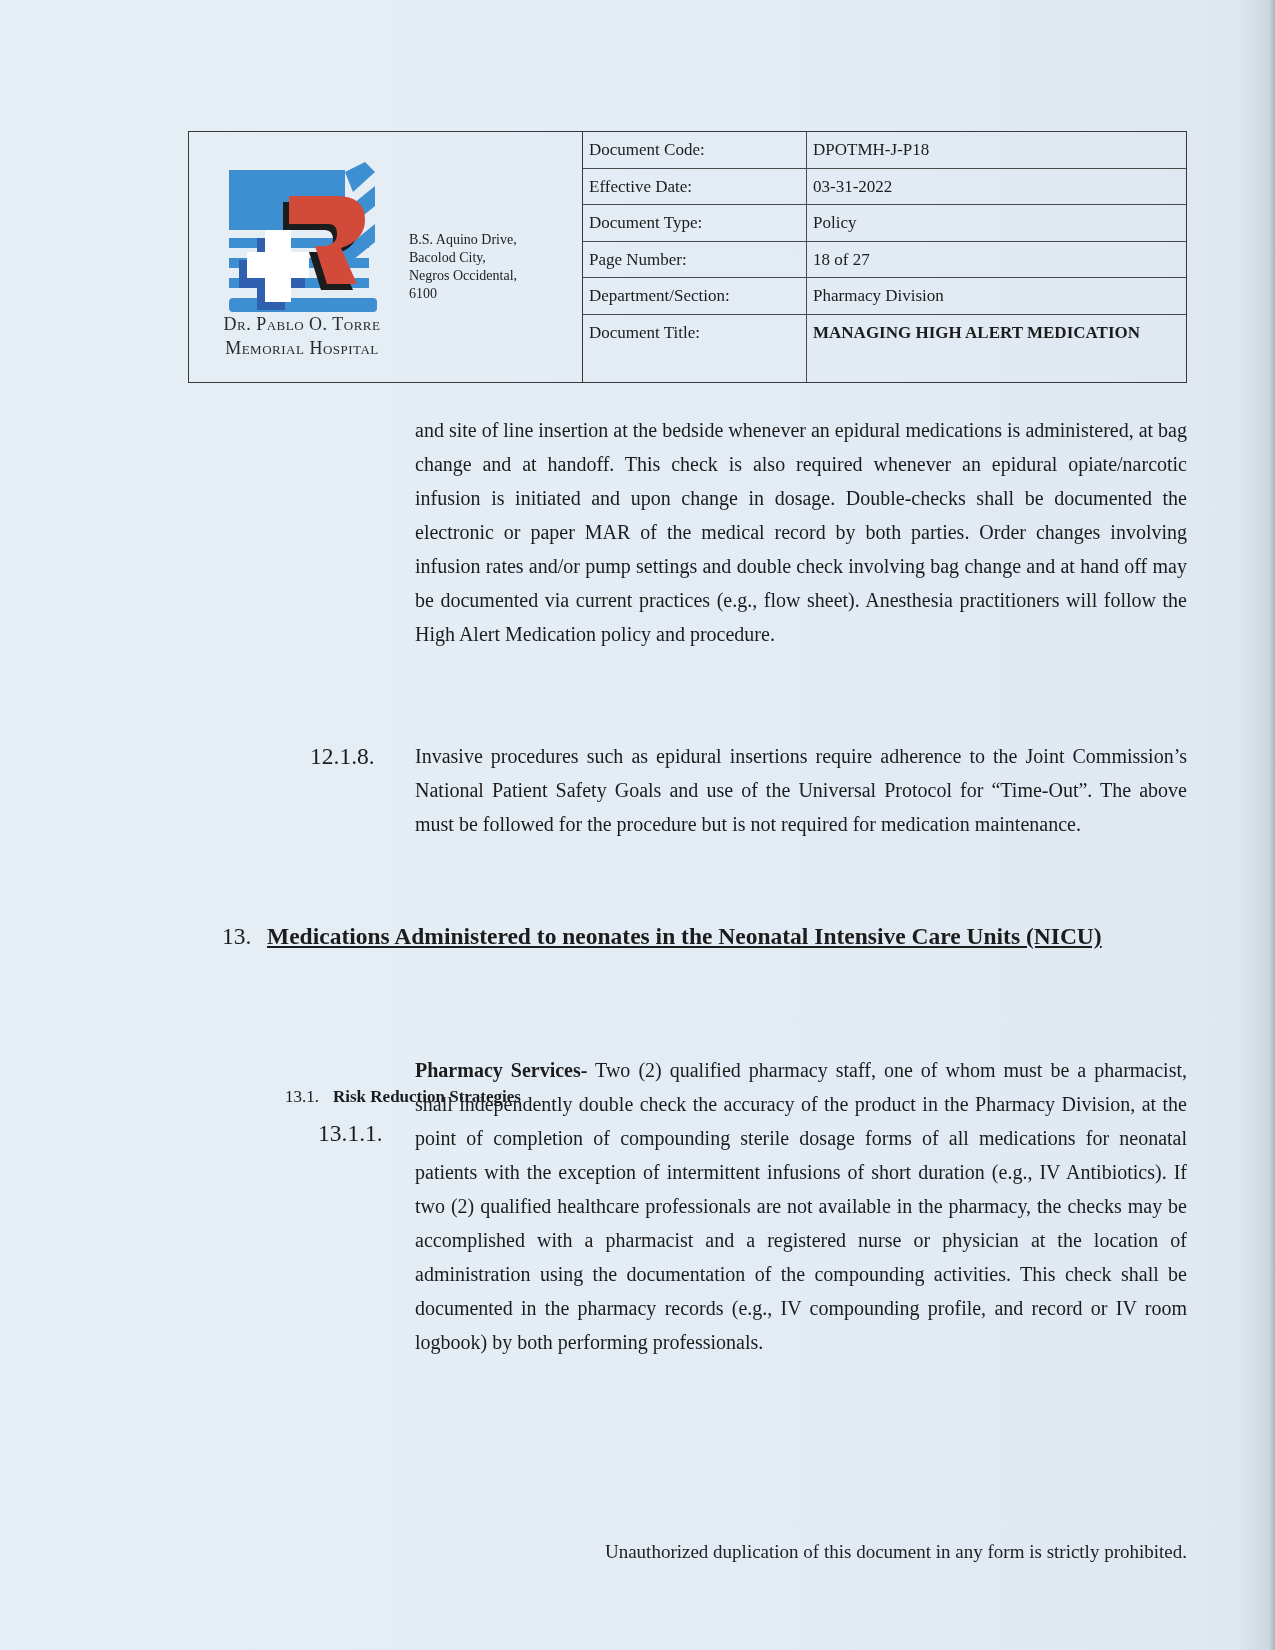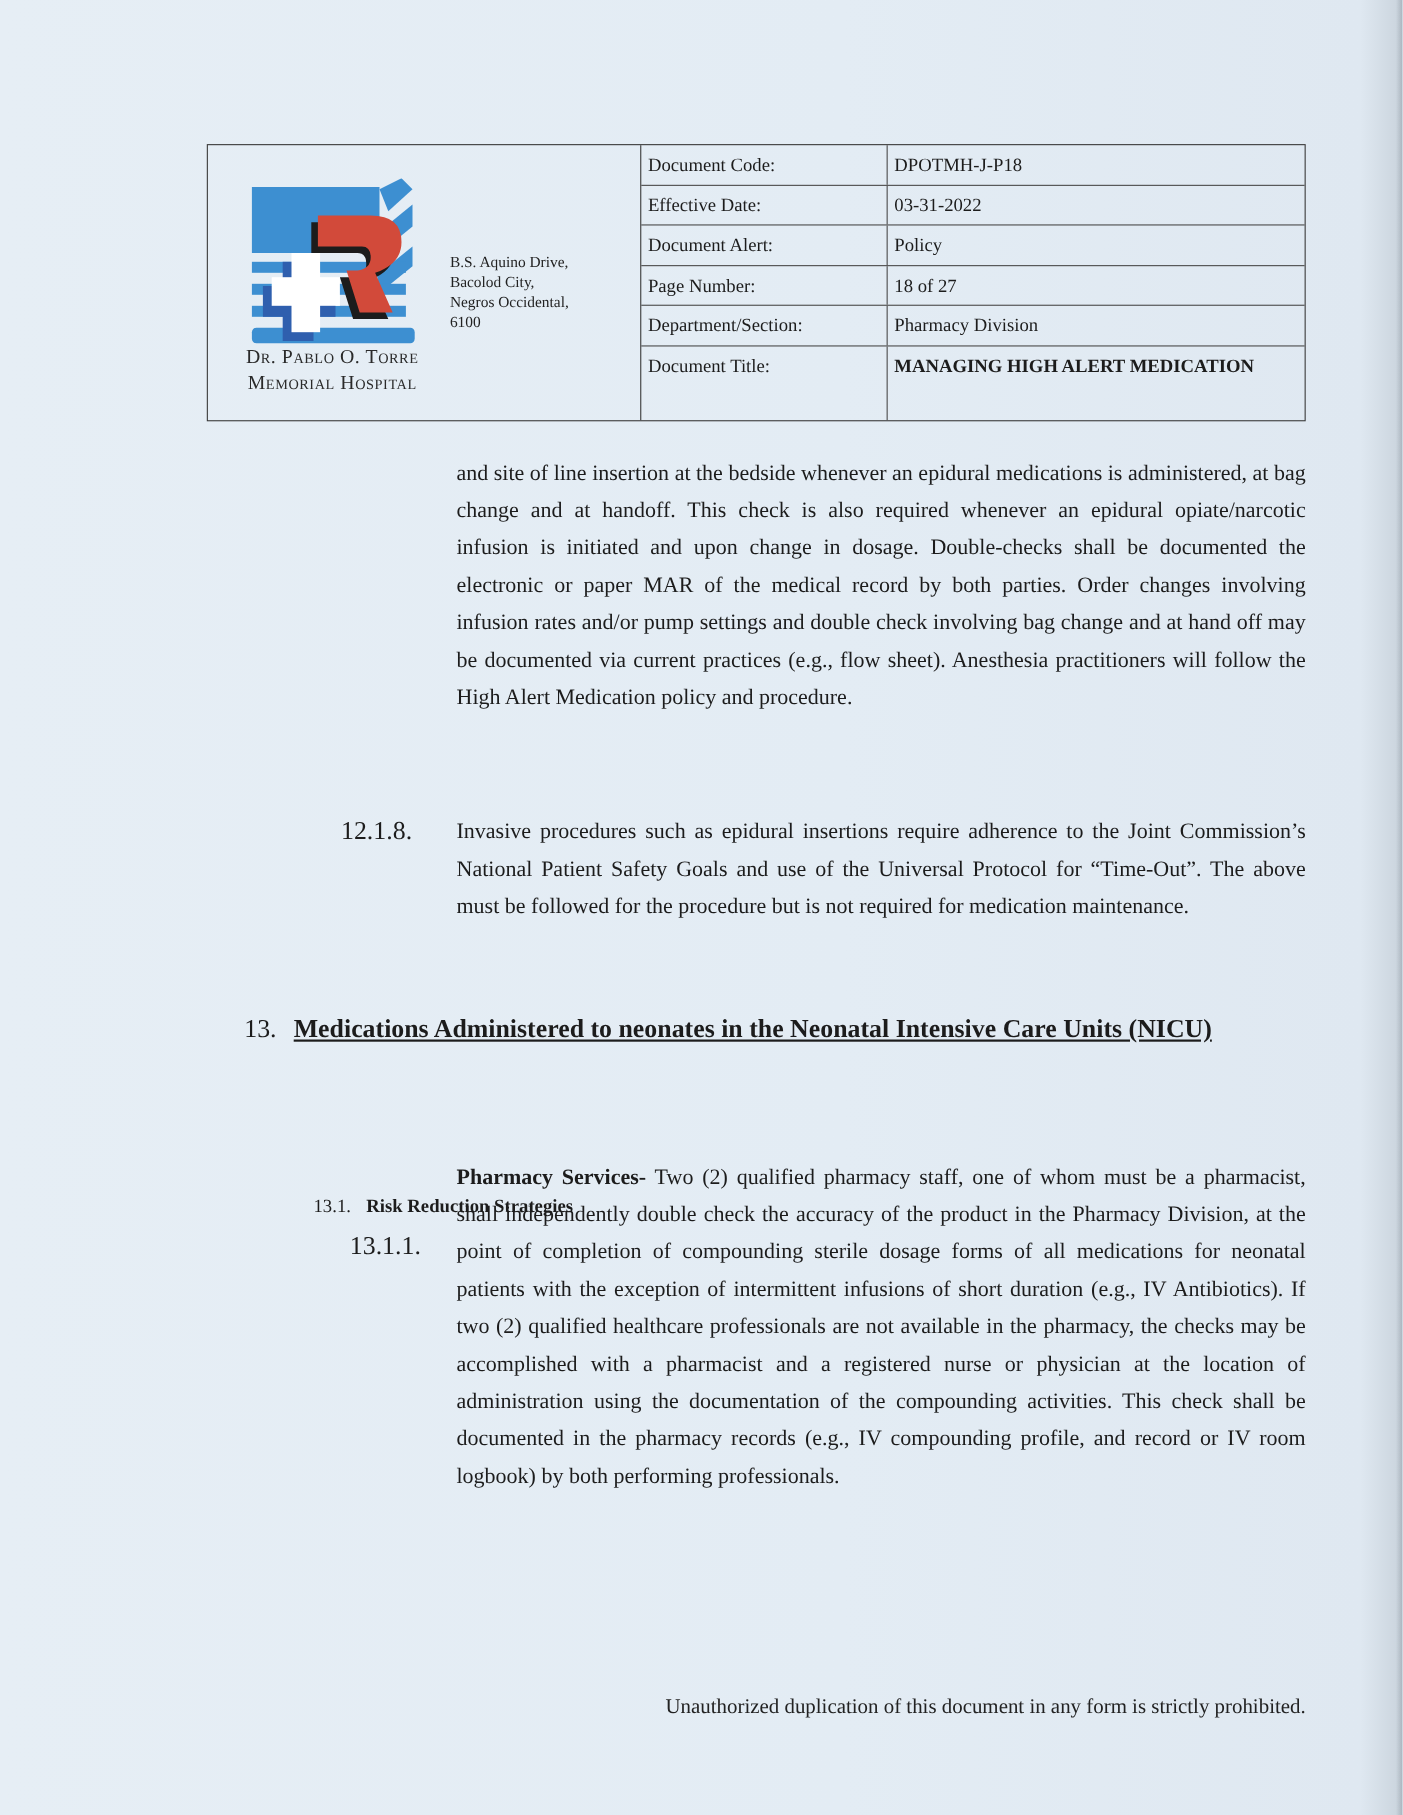--- a/index.html
+++ b/index.html
@@ -88,21 +88,21 @@
   <div class="meta-grid">
     <div class="meta-row">
       <div class="meta-key">Document Code:</div>
       <div class="meta-val">DPOTMH-J-P18</div>
     </div>
     <div class="meta-row">
       <div class="meta-key">Effective Date:</div>
       <div class="meta-val">03-31-2022</div>
     </div>
     <div class="meta-row">
-      <div class="meta-key">Document Alert:</div>
+      <div class="meta-key">Document Type:</div>
       <div class="meta-val">Policy</div>
     </div>
     <div class="meta-row">
       <div class="meta-key">Page Number:</div>
       <div class="meta-val">18 of 27</div>
     </div>
     <div class="meta-row">
       <div class="meta-key">Department/Section:</div>
       <div class="meta-val">Pharmacy Division</div>
     </div>

